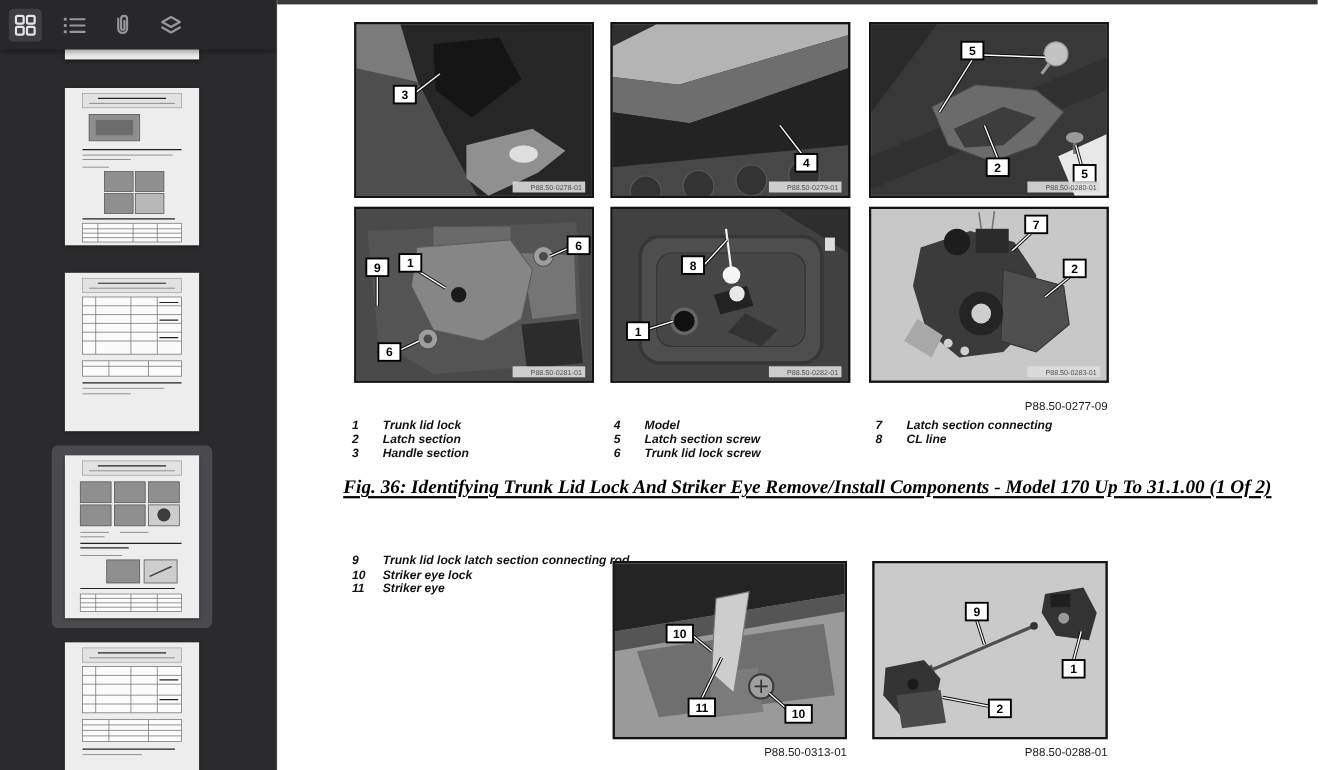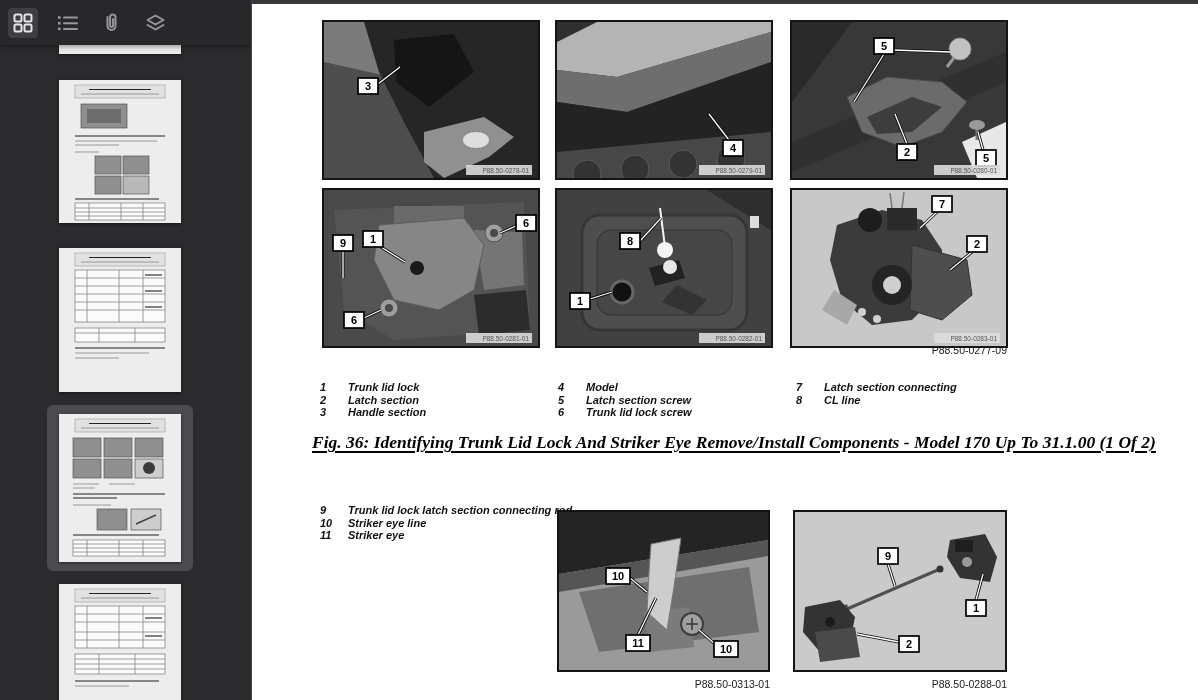--- a/index.html
+++ b/index.html
@@ -46,21 +46,21 @@
 
   .ldr-b { stroke:#0a0a0a; stroke-width:3; fill:none; }
   .ldr-w { stroke:#ffffff; stroke-width:1.3; fill:none; }
   .cobox { fill:#ffffff; stroke:#000000; stroke-width:1.7; }
   .cotxt { font:bold 11px "Liberation Sans", sans-serif; fill:#000; text-anchor:middle; }
   .imgcode-bg { fill:#dcdcdc; opacity:.9; }
   .imgcode { font:6.5px "Liberation Sans", sans-serif; fill:#555; text-anchor:end; }
 
   .fig-code { position:absolute; font-size:10.5px; color:#1a1a1a; text-align:right;
               font-family:"Liberation Sans", sans-serif; }
-  .code-main { left:555px; top:344px; width:200px; }
+  .code-main { left:555px; top:364px; width:200px; }
   .code-A { left:305px; top:678px; width:213px; }
   .code-B { left:541px; top:678px; width:214px; }
 
   .lcol { position:absolute; top:381px; }
   .lcol1 { left:68px; } .lcol2 { left:306px; } .lcol3 { left:544px; }
   .legend2 { position:absolute; left:68px; top:504px; width:290px; }
   .lrow { display:flex; align-items:flex-start; line-height:13px; margin-bottom:0.5px; }
   .lnum { width:28px; flex:0 0 28px; font:bold italic 11px "Liberation Sans",sans-serif; color:#111; }
   .llab { font:bold italic 11px "Liberation Sans",sans-serif; color:#111; width:250px; }
 
@@ -469,21 +469,21 @@
 
     <h2 class="caption">Fig. 36: Identifying Trunk Lid Lock And Striker Eye Remove/Install Components - Model 170 Up To 31.1.00 (1 Of 2)</h2>
 
     <div class="legend2">
       <div class="lrow">
           <span class="lnum">9</span>
           <span class="llab" style="width:235px">Trunk lid lock latch section connecting rod</span>
         </div>
       <div class="lrow">
           <span class="lnum">10</span>
-          <span class="llab">Striker eye line</span>
+          <span class="llab">Striker eye lock</span>
         </div>
       <div class="lrow">
           <span class="lnum">11</span>
           <span class="llab">Striker eye</span>
         </div>
     </div>
 
     <figure class="photo phA">
       <svg viewBox="0 0 209 158">
         <rect width="209" height="158" fill="#9a9a9a"></rect>

